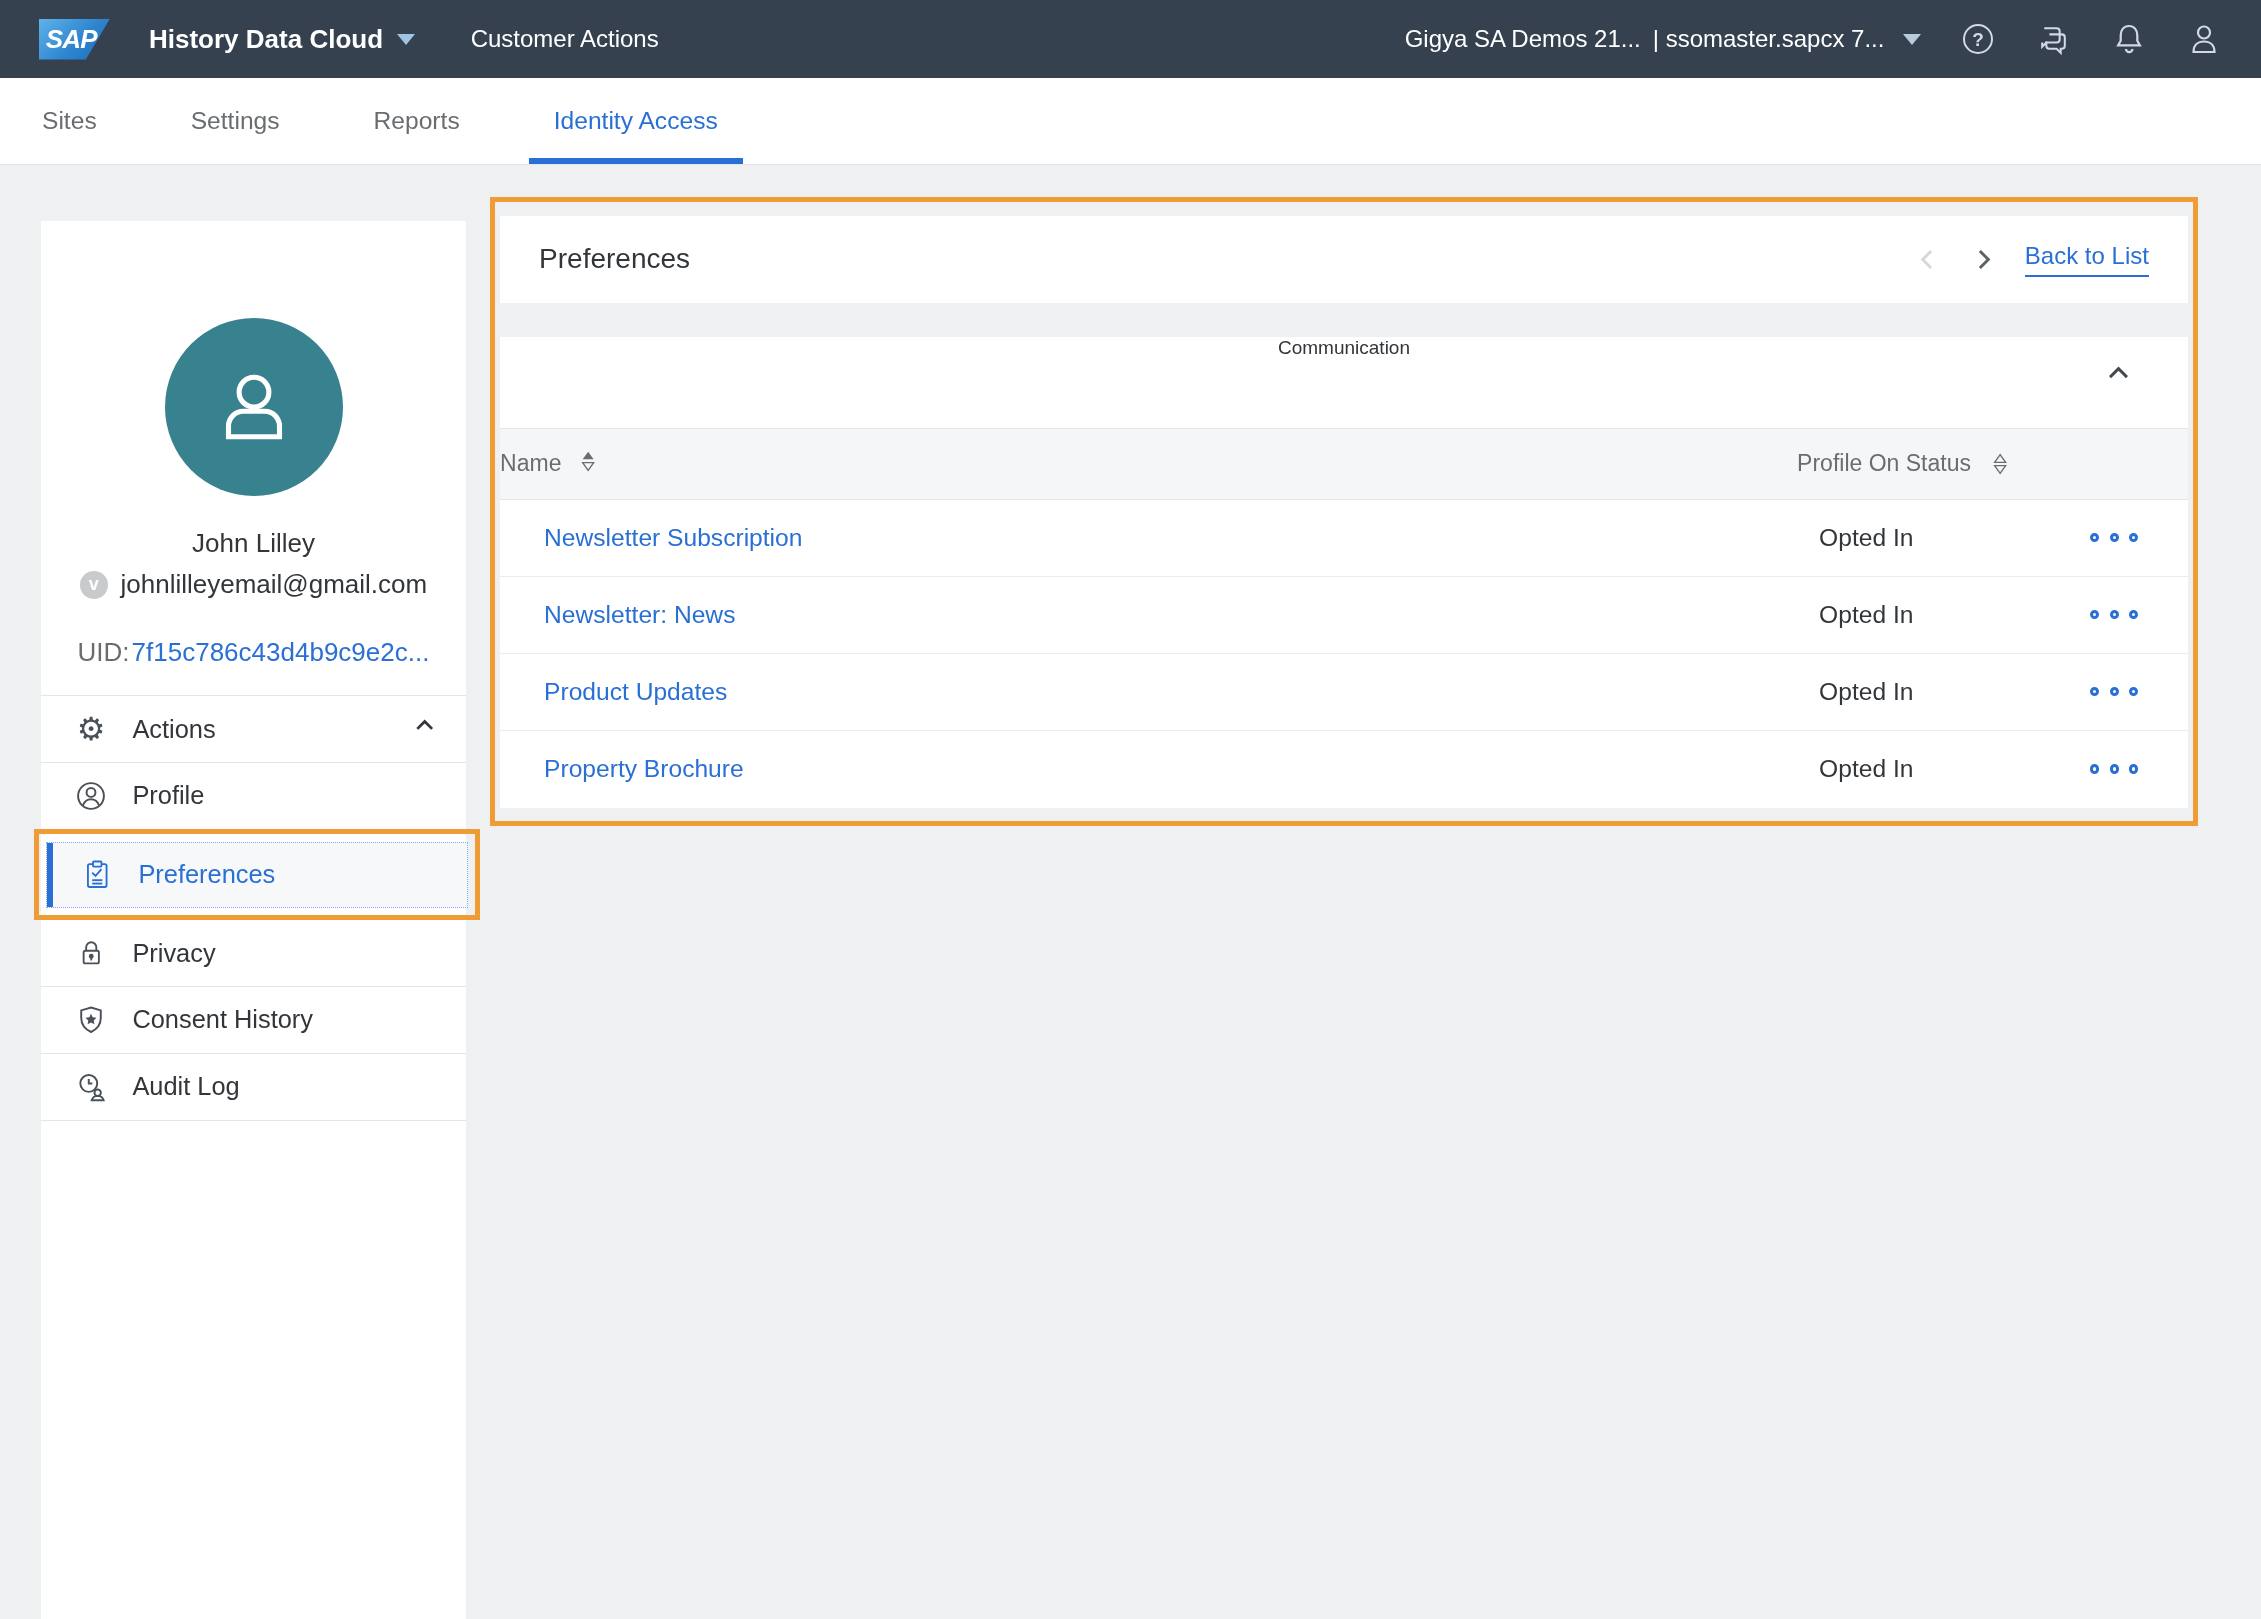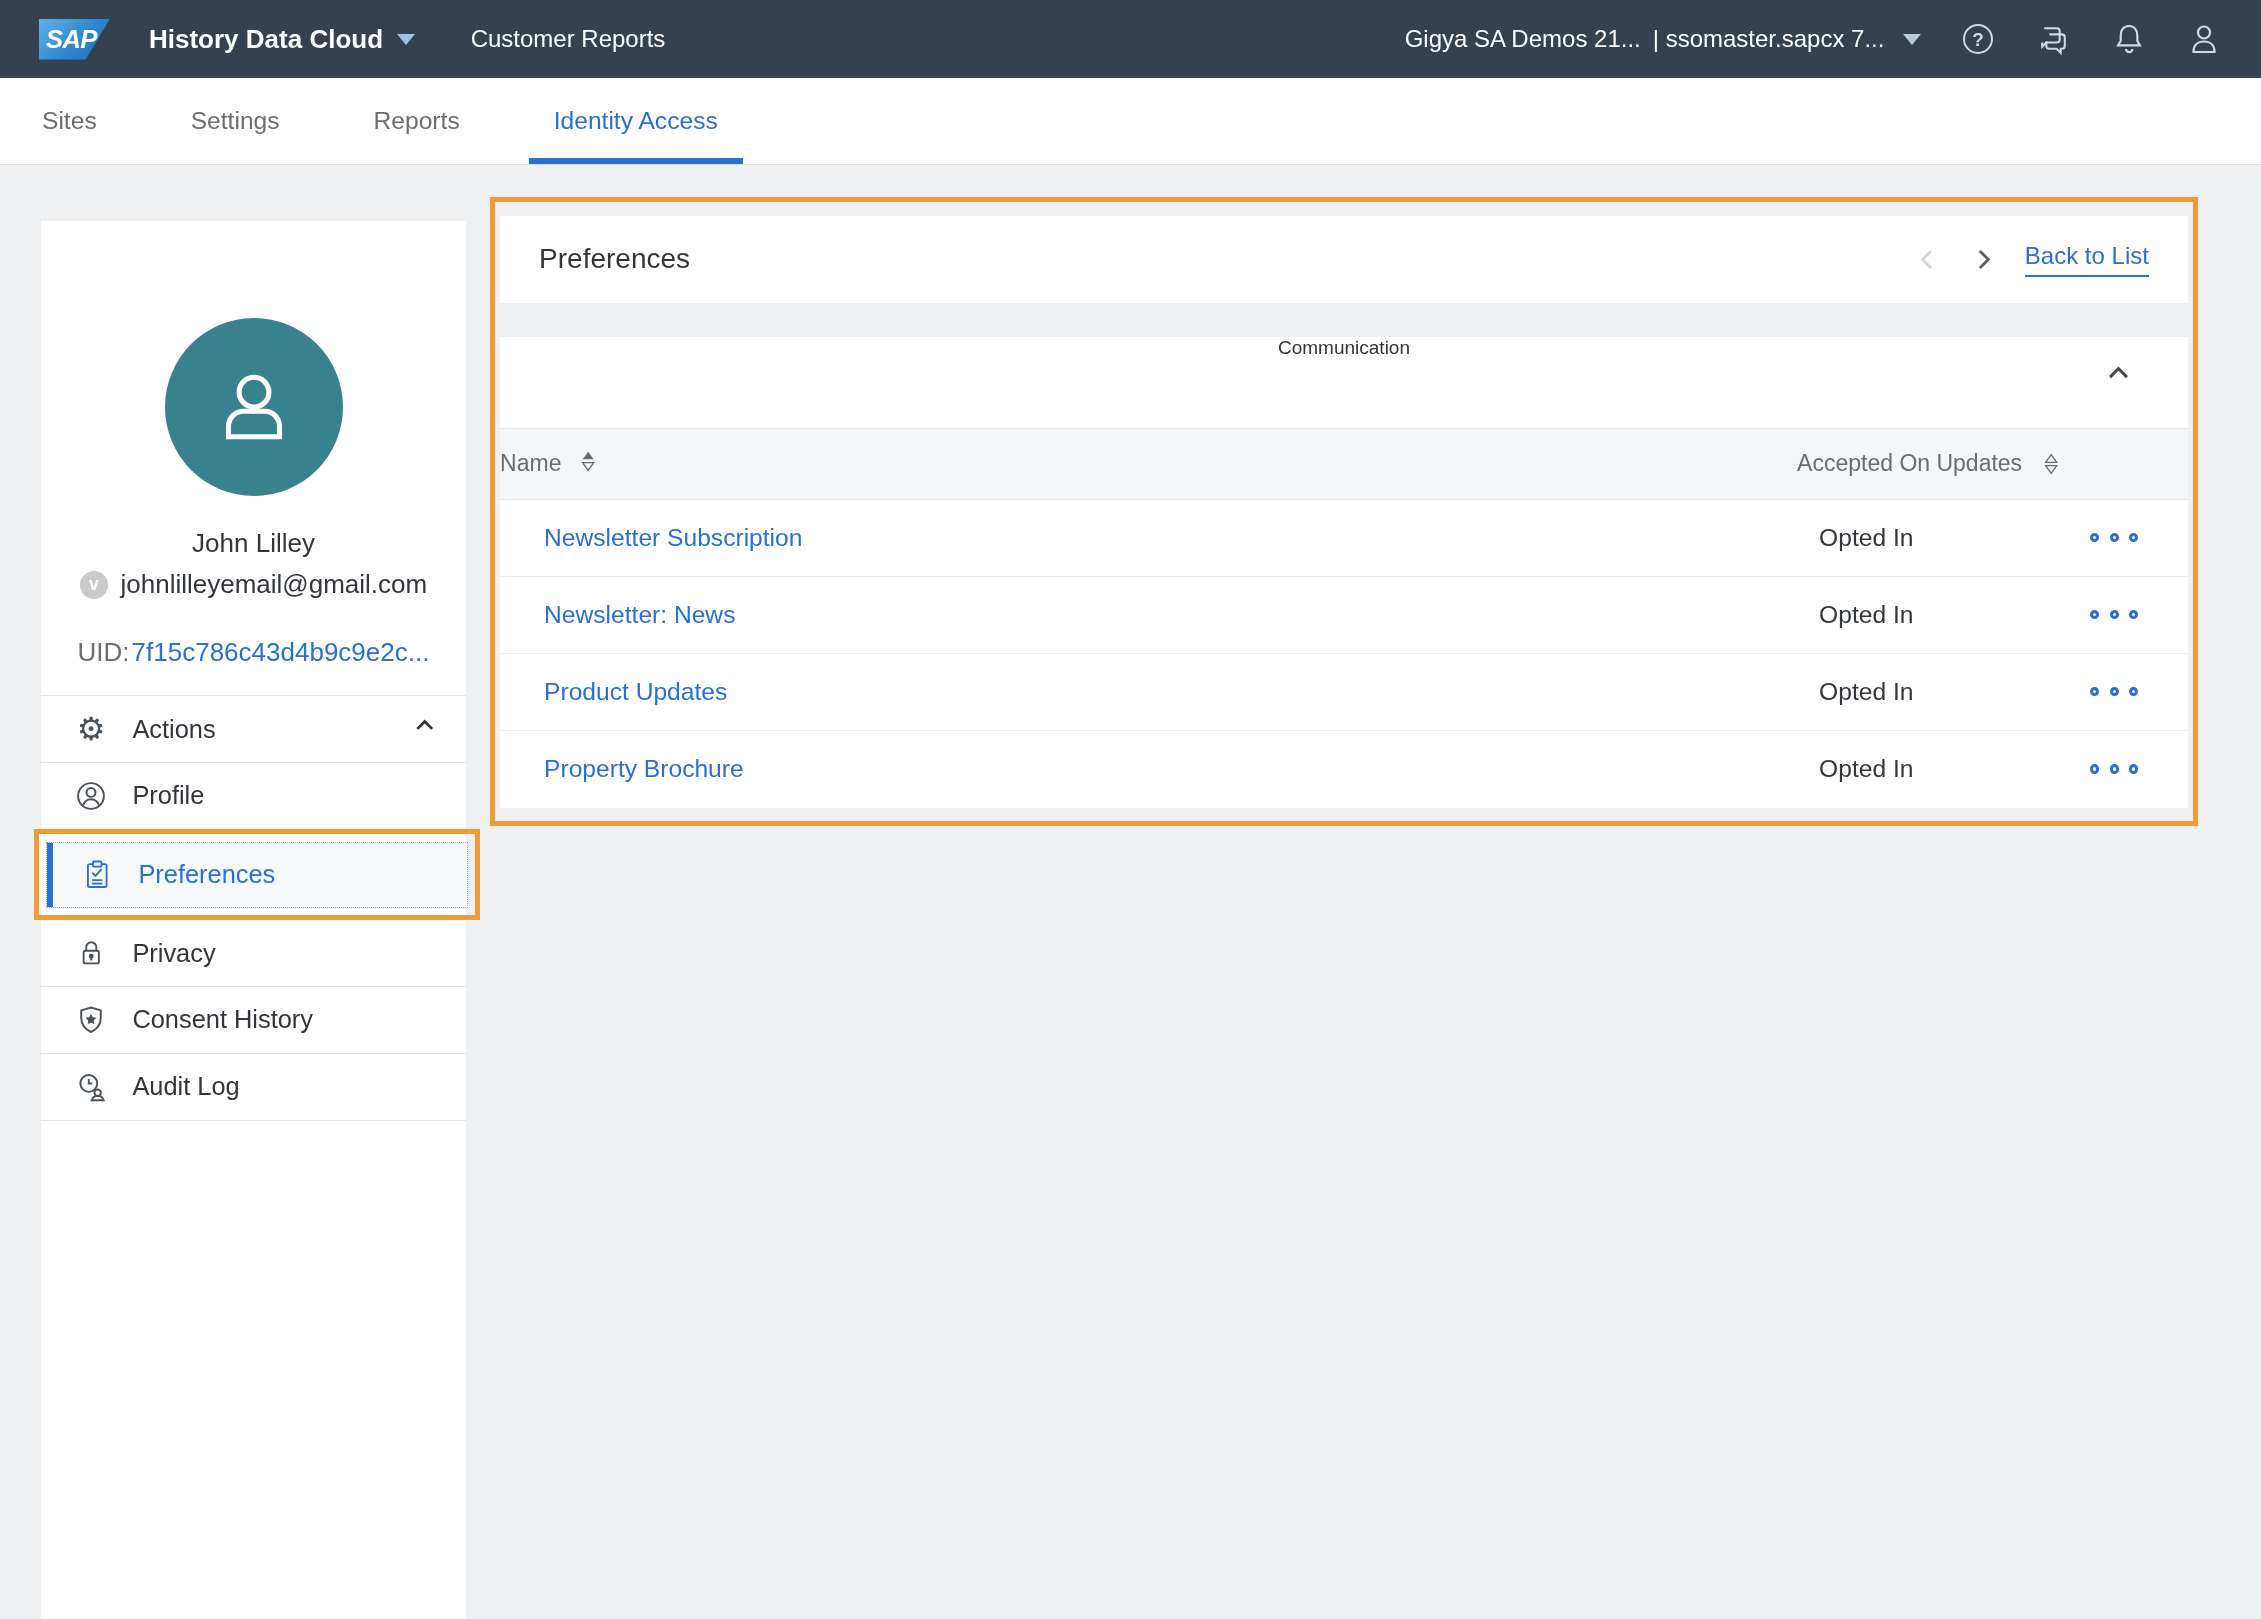--- a/index.html
+++ b/index.html
@@ -147,21 +147,21 @@
 </style>
 </head>
 <body>
 
 <header class="topbar">
   <div class="sap-logo">
     <span>SAP</span>
   </div>
   <div class="product-title">History Data Cloud</div>
   <div class="caret-down"></div>
-  <div class="page-title">Customer Reports</div>
+  <div class="page-title">Customer Actions</div>
 
   <div class="topbar-right">
     <span class="account-text">Gigya SA Demos 21...</span>
     <span class="tenant-text">| ssomaster.sapcx 7...</span>
     <div class="caret-down"></div>
 
     <span class="shell-icon">
       <svg width="36" height="36" viewBox="0 0 36 36" fill="none" stroke="#cfdae3" stroke-width="2">
         <circle cx="18" cy="18" r="14"></circle>
         <text x="18" y="25" text-anchor="middle" font-size="19" fill="#cfdae3" stroke="none" font-family="Liberation Sans, sans-serif" font-weight="bold">?</text>
@@ -330,21 +330,21 @@
       <span class="col-name">
         <span>Name</span>
         <span class="sort-icon">
           <svg width="20.3" height="22" viewBox="0 0 24 26">
             <path d="M12 2l6.5 9h-13z" fill="#6a6d70"></path>
             <path d="M5.5 15h13L12 24z" fill="none" stroke="#6a6d70" stroke-width="1.6"></path>
           </svg>
         </span>
       </span>
       <span class="col-status">
-        <span>Accepted On Updates</span>
+        <span>Profile On Status</span>
         <span class="sort-icon">
           <svg width="20.3" height="22" viewBox="0 0 24 26">
             <path d="M12 2l6.5 9h-13z" fill="none" stroke="#6a6d70" stroke-width="1.6"></path>
             <path d="M5.5 15h13L12 24z" fill="none" stroke="#6a6d70" stroke-width="1.6"></path>
           </svg>
         </span>
       </span>
     </div>
 
     <div class="trow">

